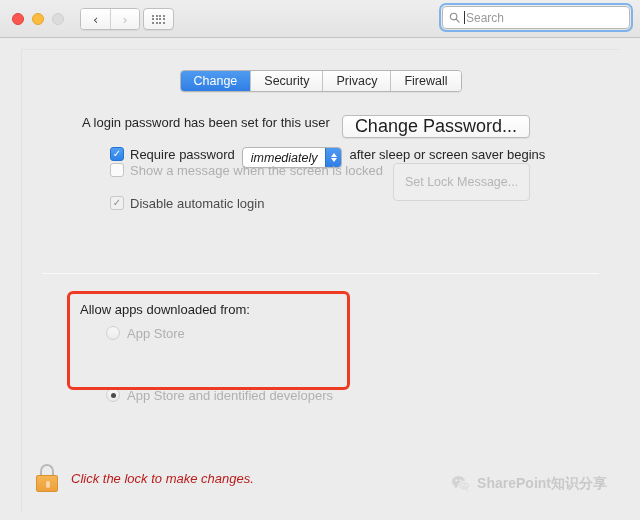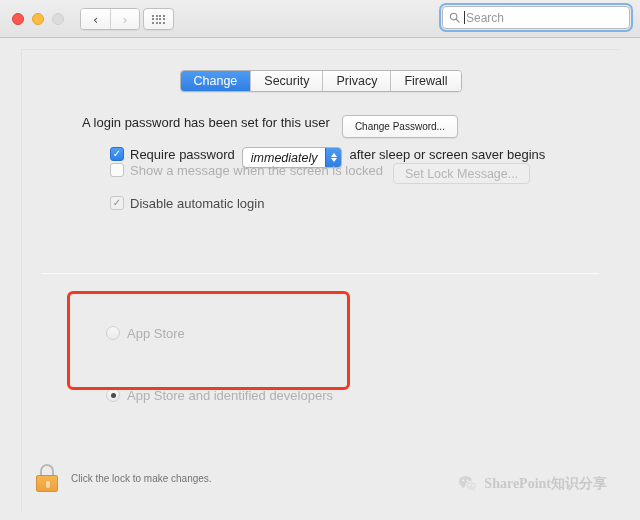--- a/index.html
+++ b/index.html
@@ -138,21 +138,21 @@
   
   .row { display: flex; align-items: flex-start; }
   #pw-row {
     position: absolute; top: 65px; left: 60px; right: 20px;
   }
   #pw-text { font-size: 13px; color: #262626; }
   #change-pw {
     margin-left: 12px;
     height: 23px; padding: 0 12px;
     display: flex; align-items: center;
-    font-size: 10px; color: #1e1e1e;
+    font-size: 18px; color: #1e1e1e;
     background: linear-gradient(180deg,#ffffff 0%, #f6f6f6 100%);
     border: 1px solid #bcbcbc; border-radius: 4px;
     box-shadow: 0 1px 1px rgba(0,0,0,0.07);
   }
 
   #req-row { position: absolute; top: 97px; left: 88px; right: 10px; }
   #msg-row { position: absolute; top: 113px; left: 88px; right: 10px; }
   #auto-row { position: absolute; top: 146px; left: 88px; right: 10px; }
 
   .cb {
@@ -203,21 +203,21 @@
     align-items: center; justify-content: center;
     gap: 1px;
     border-left: 1px solid #2573cf;
   }
   .arr { width: 0; height: 0; border-left: 3px solid transparent; border-right: 3px solid transparent; }
   .arr.up { border-bottom: 4px solid #ffffff; }
   .arr.down { border-top: 4px solid #ffffff; }
 
   #set-lock {
     margin-left: 10px;
-    height: 21px; padding: 0 11px;
+    height: 38px; padding: 0 11px;
     display: flex; align-items: center;
     font-size: 12.5px; color: #b5b5b5;
     background: #eeeeee;
     border: 1px solid #d6d6d6; border-radius: 4px;
   }
 
   
   #sep {
     position: absolute;
     left: 20px; right: 20px; top: 223px;
@@ -267,32 +267,32 @@
     background: linear-gradient(180deg,#f5b553 0%, #eda13c 100%);
     border: 1px solid #d89330;
     border-radius: 2px;
   }
   #keyhole {
     position: absolute; left: 9px; top: 5px;
     width: 4px; height: 7px;
     background: rgba(255,255,255,0.55);
     border-radius: 2px;
   }
-  #footer-text { margin-left: 12px; font-size: 10px; color: #737373; }
+  #footer-text { margin-left: 12px; font-size: 13px; color: #b91c1c; font-style: italic; }
 
   
   #watermark {
     position: absolute; right: 12px; bottom: 18px;
     display: flex; align-items: center; gap: 6px;
     opacity: 0.45;
   }
   #wm-icon { width: 20px; height: 20px; flex: 0 0 auto; }
   #wm-text {
     font-size: 14px; color: #9e9e9e; font-weight: bold;
-    font-family: Liberation Serif, serif;
+    font-family: Liberation Sans, sans-serif;
   }
 </style>
 </head>
 <body>
 
 <div id="window">
 
   <div id="titlebar">
 
     <div class="traffic">
@@ -381,20 +381,21 @@
 
       <div id="auto-row" class="row">
         <span class="cb on-dim">
           <span class="tick">✓</span>
         </span>
         <span class="lbl semidim">Disable automatic login</span>
       </div>
 
       <div id="sep"></div>
 
+      <div id="gk-title">Allow apps downloaded from:</div>
 
       <div id="gk-r1" class="row">
         <span class="radio"></span>
         <span class="lbl dim">App Store</span>
       </div>
 
       <div id="gk-r2" class="row">
         <span class="radio">
           <span class="dot"></span>
         </span>

